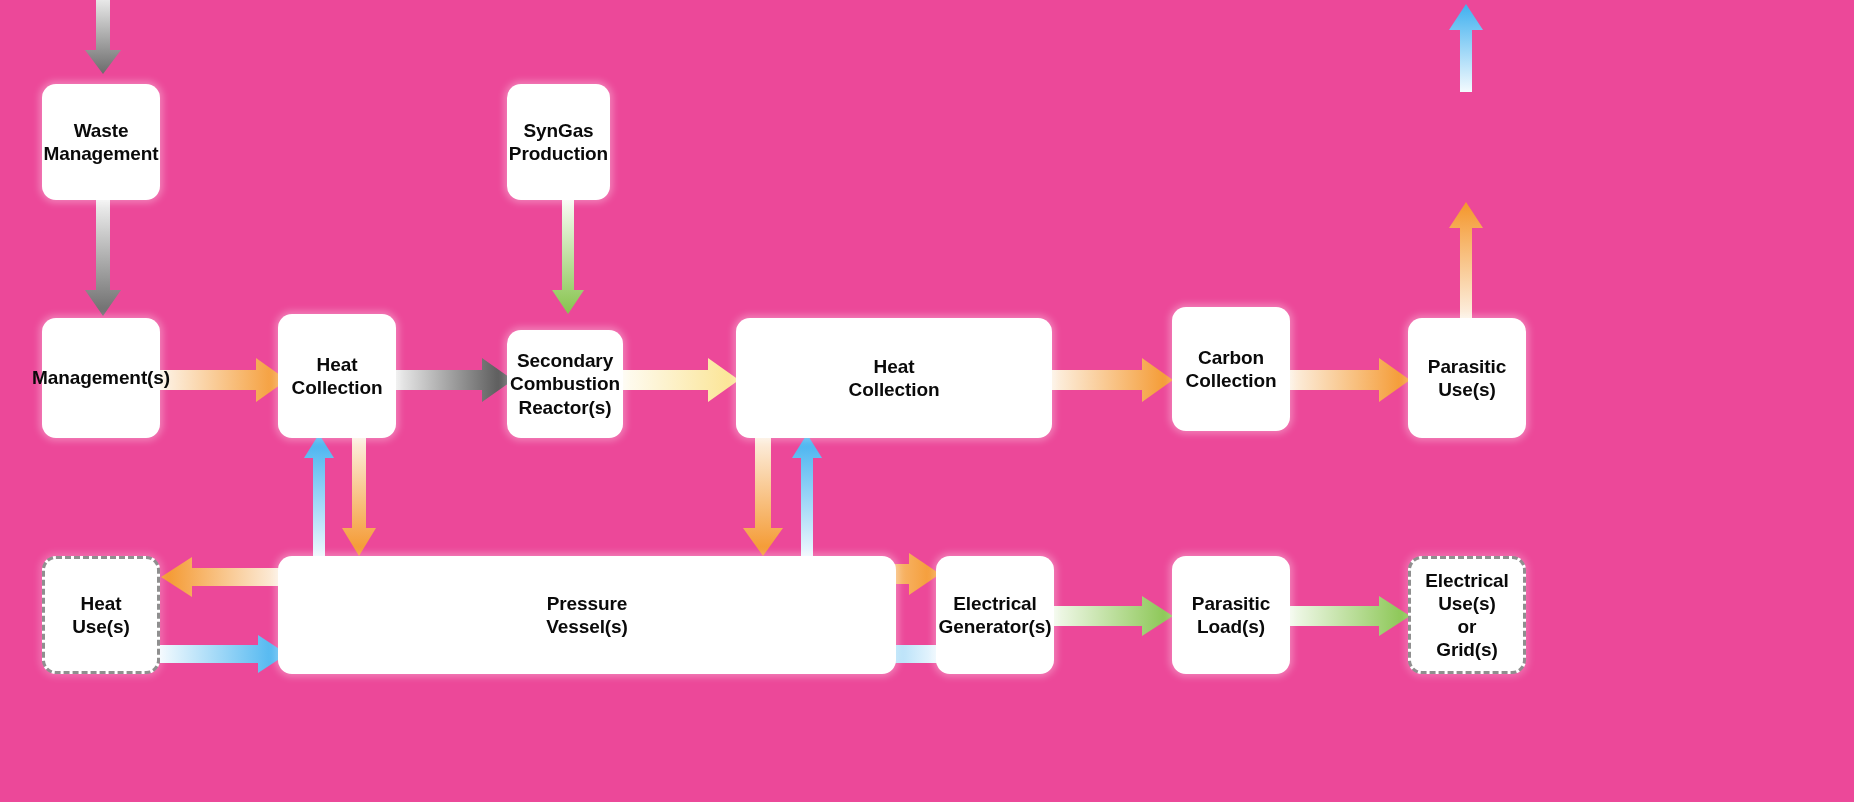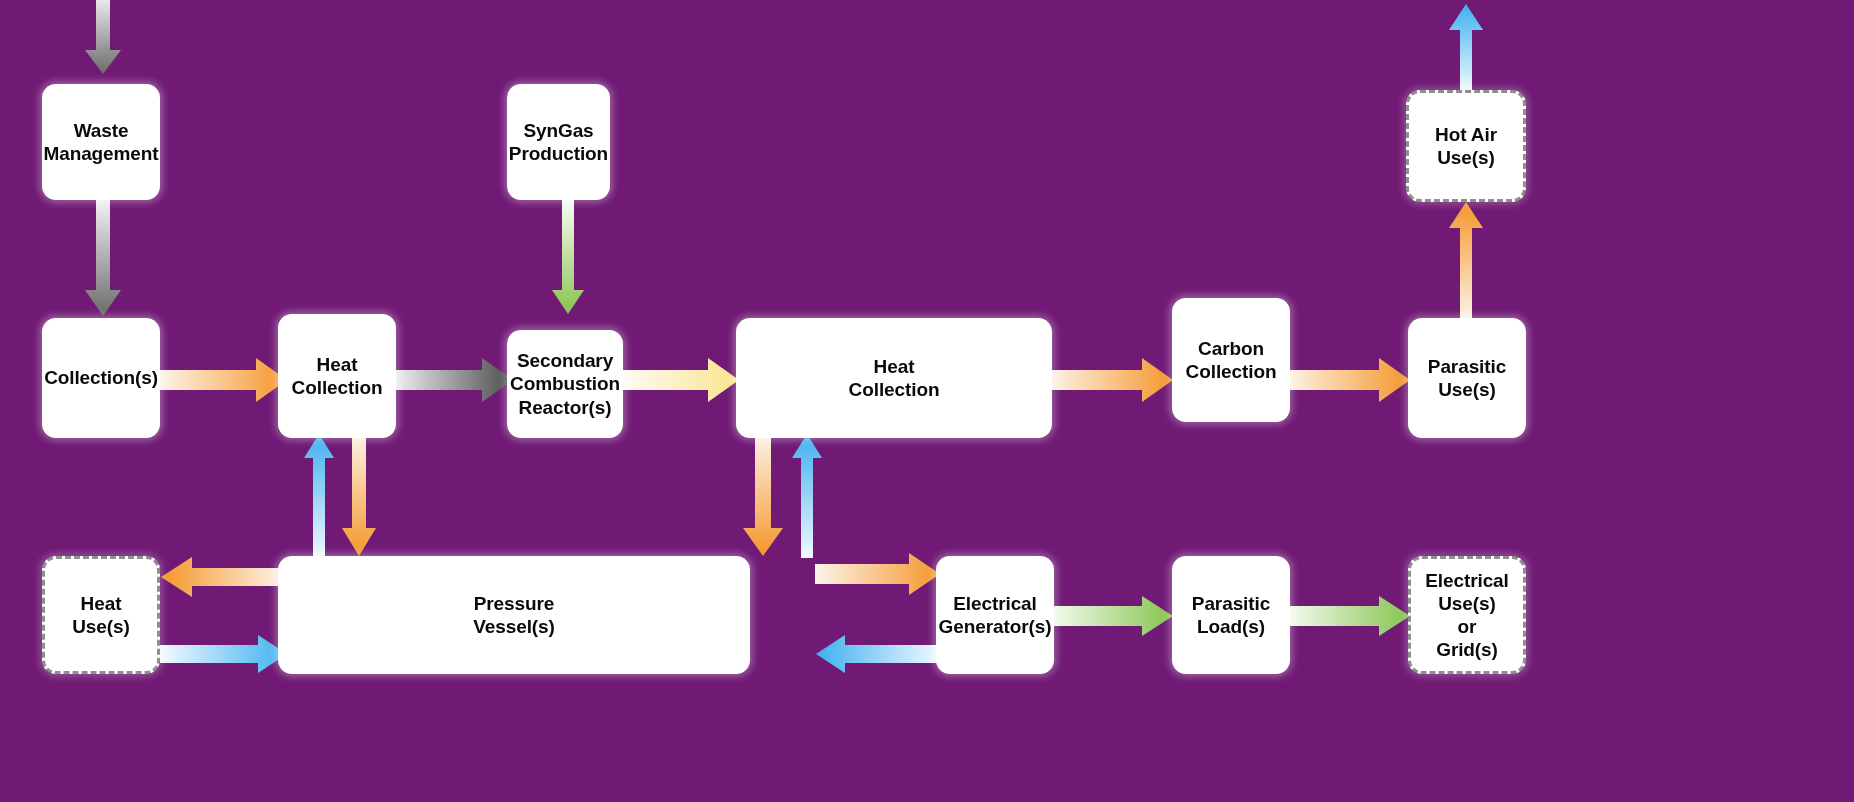--- a/index.html
+++ b/index.html
@@ -1,21 +1,21 @@
 <!DOCTYPE html>
 <html><head>
 <meta charset="utf-8">
 <style>
   html,body{margin:0;padding:0;background:#000;}
   body{
     font-family:"Liberation Sans", sans-serif;
     width:1854px;height:802px;
     overflow:hidden;
   }
-  #stage{position:relative;width:1854px;height:802px;background:#701a75;}
+  #stage{position:relative;width:1854px;height:802px;background:#ec4899;}
 
   
   .node{
     position:absolute;
     background:#ffffff;
     border-radius:14px;
     box-shadow:0 0 7px 3px rgba(255,255,255,0.30);
     display:flex;align-items:center;justify-content:center;
     text-align:center;
     color:#0a0a0a;
@@ -282,53 +282,50 @@
   </div>
 
   <div class="node" style="left:42px;top:84px;width:118px;height:116px;">
     <span class="lbl">Waste<br>Management</span>
   </div>
 
   <div class="node" style="left:507px;top:84px;width:103px;height:116px;">
     <span class="lbl">SynGas<br>Production</span>
   </div>
 
-  <div class="node dashed" style="left:1406px;top:90px;width:120px;height:112px;">
-    <span class="lbl">Hot Air Use(s)</span>
-  </div>
 
   <div class="node" style="left:42px;top:318px;width:118px;height:120px;">
-    <span class="lbl">Collection(s)</span>
+    <span class="lbl">Management(s)</span>
   </div>
 
   <div class="node" style="left:278px;top:314px;width:118px;height:124px;">
     <span class="lbl">Heat<br>Collection</span>
   </div>
 
   <div class="node" style="left:507px;top:330px;width:116px;height:108px;align-items:center;">
     <span class="lbl">Secondary<br>Combustion<br>Reactor(s)</span>
   </div>
 
   <div class="node" style="left:736px;top:318px;width:316px;height:120px;">
     <span class="lbl">Heat<br>Collection</span>
   </div>
 
-  <div class="node" style="left:1172px;top:298px;width:118px;height:124px;text-align:center;">
+  <div class="node" style="left:1172px;top:307px;width:118px;height:124px;text-align:center;">
     <span class="lbl">Carbon<br>Collection</span>
   </div>
 
   <div class="node" style="left:1408px;top:318px;width:118px;height:120px;">
     <span class="lbl">Parasitic<br>Use(s)</span>
   </div>
 
   <div class="node dashed" style="left:42px;top:556px;width:118px;height:118px;">
     <span class="lbl">Heat<br>Use(s)</span>
   </div>
 
-  <div class="node" style="left:278px;top:556px;width:472px;height:118px;justify-content:center;">
+  <div class="node" style="left:278px;top:556px;width:618px;height:118px;justify-content:center;">
     <span class="lbl">Pressure<br>Vessel(s)</span>
   </div>
 
   <div class="node" style="left:936px;top:556px;width:118px;height:118px;">
     <span class="lbl">Electrical<br>Generator(s)</span>
   </div>
 
   <div class="node" style="left:1172px;top:556px;width:118px;height:118px;">
     <span class="lbl">Parasitic<br>Load(s)</span>
   </div>

